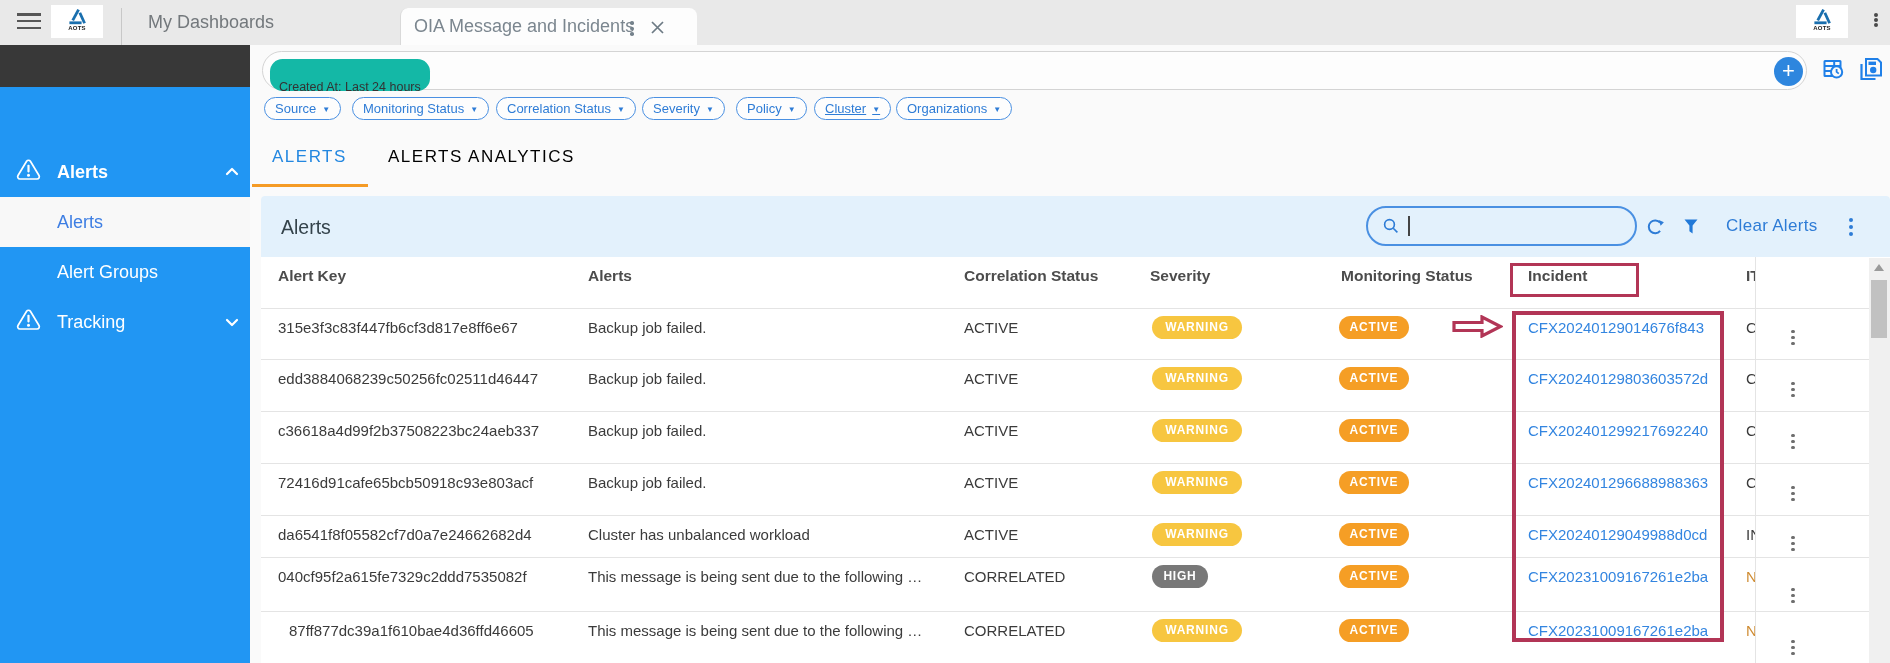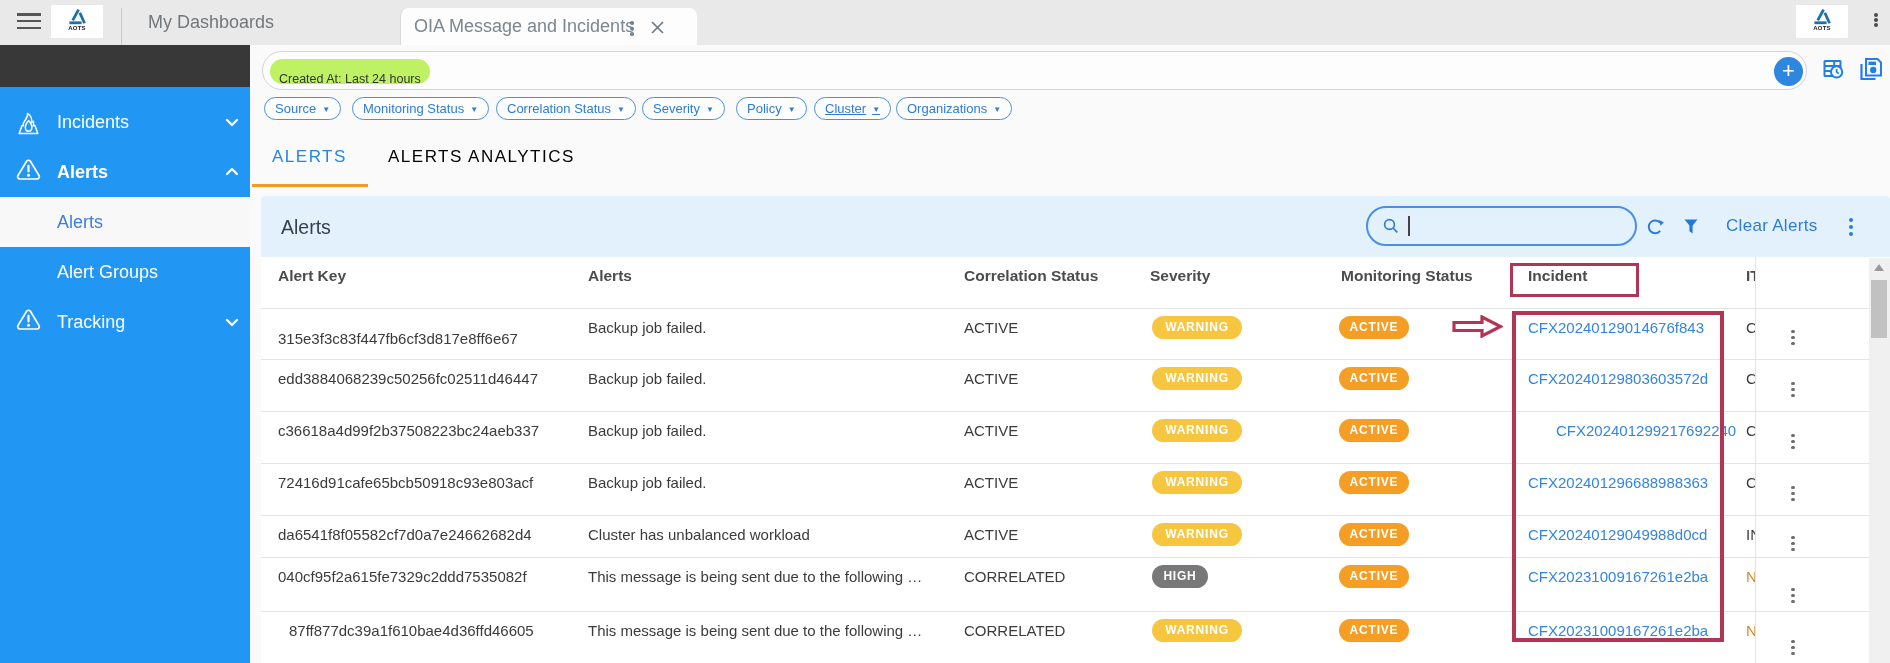--- a/index.html
+++ b/index.html
@@ -70,30 +70,20 @@
   </div>
   <div class="abs kebab-b" style="left:1873.5px;top:12px;">
       <i></i>
       <i></i>
       <i></i>
     </div>
 </div>
 
 <div class="abs" style="left:0;top:45px;width:250px;height:42px;background:#383838;"></div>
 <div class="abs" style="left:0;top:87px;width:250px;height:576px;background:#2196f3;">
-  <div class="mitem" style="top:10px;">
-    <svg class="micon" width="25" height="27" viewBox="0 0 25 27" fill="none" stroke="#fff" stroke-width="1.5" stroke-linejoin="round">
-      <path d="M3.2 25.5 L21.8 25.5 L19 17.5 L17.3 17.8 C17.8 16.2 18 14.8 17.2 13.2 C16.6 14 16 14.4 15.4 14.5 C16.2 11.5 15 7.5 11.6 5.5 C12 9 10.3 10.8 8.8 12.8 C7.6 14.4 6.8 16 7.3 17.8 L6 17.5 Z"></path>
-      <path d="M12.6 12.5 C10.6 14.8 9.3 16.9 9.3 19 C9.3 21.6 10.7 23.3 12.6 23.3 C14.5 23.3 15.9 21.6 15.9 19 C15.9 16.9 14.6 14.8 12.6 12.5 Z"></path>
-    </svg>
-    <span class="txt">Incidents</span>
-    <svg class="chev" width="16" height="16" viewBox="0 0 16 16">
-        <path d="M3 6 L8 11 L13 6" fill="none" stroke="#fff" stroke-width="2.2" stroke-linecap="round" stroke-linejoin="round"></path>
-      </svg>
-  </div>
   <div class="mitem" style="top:60px;font-weight:bold;">
     <svg class="micon" width="25" height="25" viewBox="0 0 25 25" fill="none" stroke="#fff" stroke-width="1.7">
       <path d="M10.6 3.3 C11.5 1.9 13.5 1.9 14.4 3.3 L23 17.5 C23.9 19 22.9 21 21 21 L4 21 C2.1 21 1.1 19 2 17.5 Z" stroke-linejoin="round"></path>
       <rect x="11.4" y="6.8" width="2.2" height="7.6" rx="0.8" fill="#fff" stroke="none"></rect>
       <circle cx="12.5" cy="17.3" r="1.5" fill="#fff" stroke="none"></circle>
     </svg>
     <span class="txt">Alerts</span>
     <svg class="chev" width="16" height="16" viewBox="0 0 16 16">
         <path d="M3 10 L8 5 L13 10" fill="none" stroke="#fff" stroke-width="2.2" stroke-linecap="round" stroke-linejoin="round"></path>
       </svg>
@@ -111,21 +101,21 @@
     <svg class="chev" width="16" height="16" viewBox="0 0 16 16">
         <path d="M3 6 L8 11 L13 6" fill="none" stroke="#fff" stroke-width="2.2" stroke-linecap="round" stroke-linejoin="round"></path>
       </svg>
   </div>
   <div class="mitem" style="top:160px;">
     <span class="txt">Alert Groups</span>
   </div>
 </div>
 
 <div class="abs" style="left:262px;top:51px;width:1545px;height:39px;background:#fdfdfd;border:1px solid #d4d4d4;border-radius:19.5px;">
-  <div class="abs" style="left:7px;top:7px;height:25px;background:#bef264;border-radius:12.5px;padding:8px 9px;line-height:25px;font-size:12.5px;color:#333;">Created At: Last 24 hours</div>
+  <div class="abs" style="left:7px;top:7px;height:25px;background:#14b8a6;border-radius:12.5px;padding:16px 9px;line-height:25px;font-size:12.5px;color:#333;">Created At: Last 24 hours</div>
   <div class="abs" style="left:1511px;top:5px;width:29px;height:29px;border-radius:50%;background:#2e86de;color:#fff;text-align:center;line-height:27px;font-size:22px;">+</div>
 </div>
 
 <svg class="abs" style="left:1822px;top:58px;" width="22" height="22" viewBox="0 0 22 22" fill="none" stroke="#2080e8" stroke-width="2">
   <rect x="2.5" y="3" width="16" height="15" rx="0.5"></rect>
   <line x1="2.5" y1="8" x2="18.5" y2="8"></line>
   <line x1="2.5" y1="13" x2="12" y2="13"></line>
   <line x1="12.2" y1="3" x2="12.2" y2="8"></line>
   <circle cx="14.6" cy="13.9" r="5.6" fill="#fafafa"></circle>
   <path d="M14.6 10.9 L14.6 13.9 L16.8 15.6" stroke-width="1.8"></path>
@@ -182,21 +172,21 @@
       <div class="th" style="left:17px;top:10px;">Alert Key</div>
       <div class="th" style="left:327px;top:10px;">Alerts</div>
       <div class="th" style="left:703px;top:10px;">Correlation Status</div>
       <div class="th" style="left:889px;top:10px;">Severity</div>
       <div class="th" style="left:1080px;top:10px;">Monitoring Status</div>
       <div class="th" style="left:1267px;top:10px;">Incident</div>
       <div class="th" style="left:1485px;top:10px;width:10px;overflow:hidden;">ITSM</div>
     </div>
 
     <div class="row" style="top:52px;height:51px;">
-      <div class="cell" style="left:17px;margin-top:11px;">315e3f3c83f447fb6cf3d817e8ff6e67</div>
+      <div class="cell" style="left:17px;">315e3f3c83f447fb6cf3d817e8ff6e67</div>
       <div class="cell" style="left:327px;">Backup job failed.</div>
       <div class="cell" style="left:703px;">ACTIVE</div>
       <div class="spill warn" style="left:891px;">WARNING</div>
       <div class="spill mact" style="left:1078px;">ACTIVE</div>
       <div class="cell link" style="left:1267px;">CFX20240129014676f843</div>
       <div class="cell" style="left:1485px;width:9px;overflow:hidden;">CRITICAL</div>
     </div>
     <div class="row" style="top:103px;height:52px;">
       <div class="cell" style="left:17px;">edd3884068239c50256fc02511d46447</div>
       <div class="cell" style="left:327px;">Backup job failed.</div>
@@ -205,21 +195,21 @@
       <div class="spill mact" style="left:1078px;">ACTIVE</div>
       <div class="cell link" style="left:1267px;">CFX20240129803603572d</div>
       <div class="cell" style="left:1485px;width:9px;overflow:hidden;">CRITICAL</div>
     </div>
     <div class="row" style="top:155px;height:52px;">
       <div class="cell" style="left:17px;">c36618a4d99f2b37508223bc24aeb337</div>
       <div class="cell" style="left:327px;">Backup job failed.</div>
       <div class="cell" style="left:703px;">ACTIVE</div>
       <div class="spill warn" style="left:891px;">WARNING</div>
       <div class="spill mact" style="left:1078px;">ACTIVE</div>
-      <div class="cell link" style="left:1267px;margin-left:28px;">CFX202401299217692240</div>
+      <div class="cell link" style="left:1267px;">CFX202401299217692240</div>
       <div class="cell" style="left:1485px;width:9px;overflow:hidden;">CRITICAL</div>
     </div>
     <div class="row" style="top:207px;height:52px;">
       <div class="cell" style="left:17px;">72416d91cafe65bcb50918c93e803acf</div>
       <div class="cell" style="left:327px;">Backup job failed.</div>
       <div class="cell" style="left:703px;">ACTIVE</div>
       <div class="spill warn" style="left:891px;">WARNING</div>
       <div class="spill mact" style="left:1078px;">ACTIVE</div>
       <div class="cell link" style="left:1267px;">CFX202401296688988363</div>
       <div class="cell" style="left:1485px;width:9px;overflow:hidden;">CRITICAL</div>

